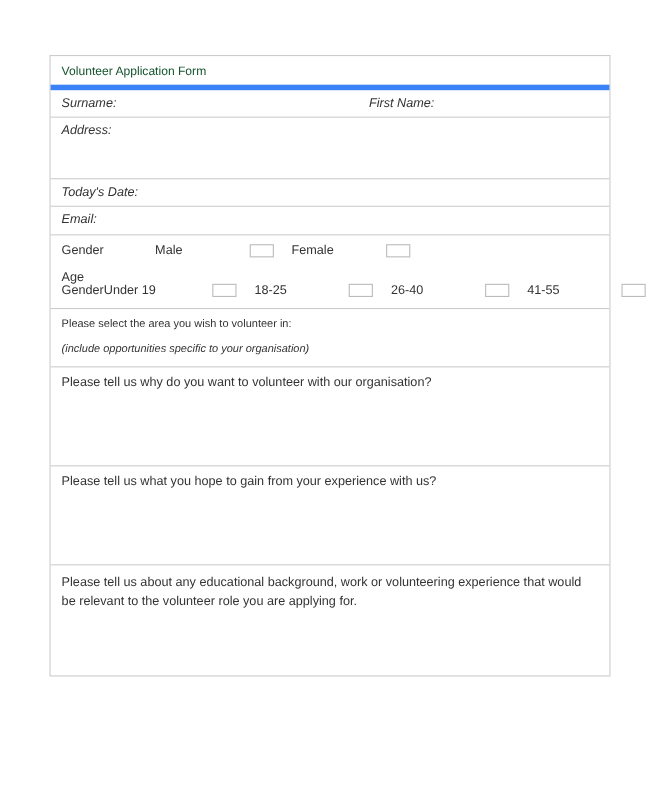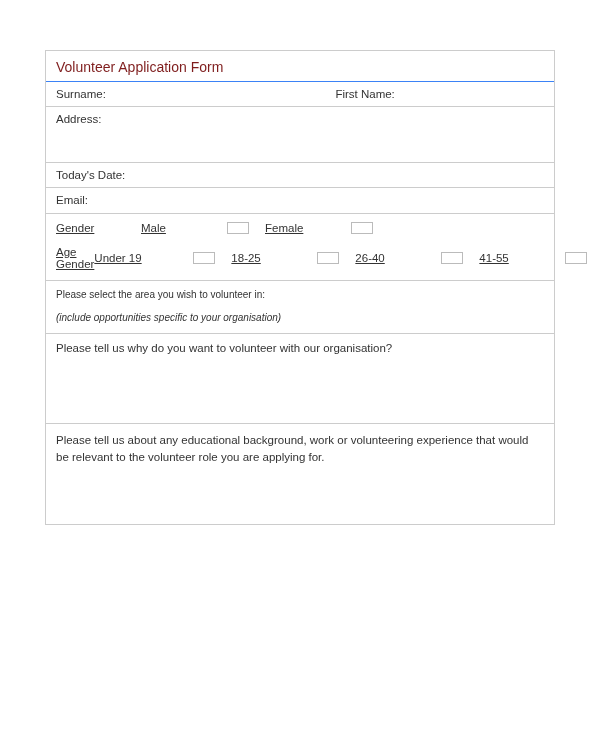--- a/index.html
+++ b/index.html
@@ -14,34 +14,35 @@
       background: #fff;
       width: 600px;
       height: 730px;
       padding: 50px 45px 30px 45px;
     }
     .form-container {
       border: 1px solid #ccc;
       width: 100%;
     }
     .form-title {
-      color: #7f1d1d;
-      font-size: 14px;
+      color: #14532d;
+      font-size: 11px;
       font-weight: normal;
       padding: 8px 10px 6px 10px;
-      border-bottom: 1px solid #3b82f6;
+      border-bottom: 5px solid #3b82f6;
     }
     .row {
       display: flex;
       border-bottom: 1px solid #ccc;
     }
     .cell {
       padding: 6px 10px;
       font-size: 11.5px;
       color: #333;
+      font-style: italic;
     }
     .row-two .cell:first-child {
       flex: 0 0 55%;
     }
     .row-two .cell:last-child {
       flex: 1;
     }
     .row-address {
       height: 56px;
     }
@@ -50,24 +51,23 @@
     }
     .row-email {
       height: 26px;
     }
     .row-options {
       padding: 8px 10px 6px 10px;
       border-bottom: 1px solid #ccc;
     }
     .option-line {
       display: flex;
-      align-items: center;
+      align-items: flex-end;
       margin-bottom: 12px;
       font-size: 11.5px;
-      text-decoration: underline;
     }
     .option-line:last-child {
       margin-bottom: 4px;
     }
     .option-label {
       display: inline-block;
       width: 85px;
     }
     .option-item {
       display: inline-flex;
@@ -176,18 +176,21 @@
 
   <div class="row-area">
     <div>Please select the area you wish to volunteer in:</div>
     <div class="instruction">(include opportunities specific to your organisation)</div>
   </div>
 
   <div class="row-text">
     <div>Please tell us why do you want to volunteer with our organisation?</div>
   </div>
 
+  <div class="row-text">
+    <div>Please tell us what you hope to gain from your experience with us?</div>
+  </div>
 
   <div class="row-text-last">
     <div>Please tell us about any educational background, work or volunteering experience that would be relevant to the volunteer role you are applying for.</div>
   </div>
 
 </div>
 
 </body></html>

